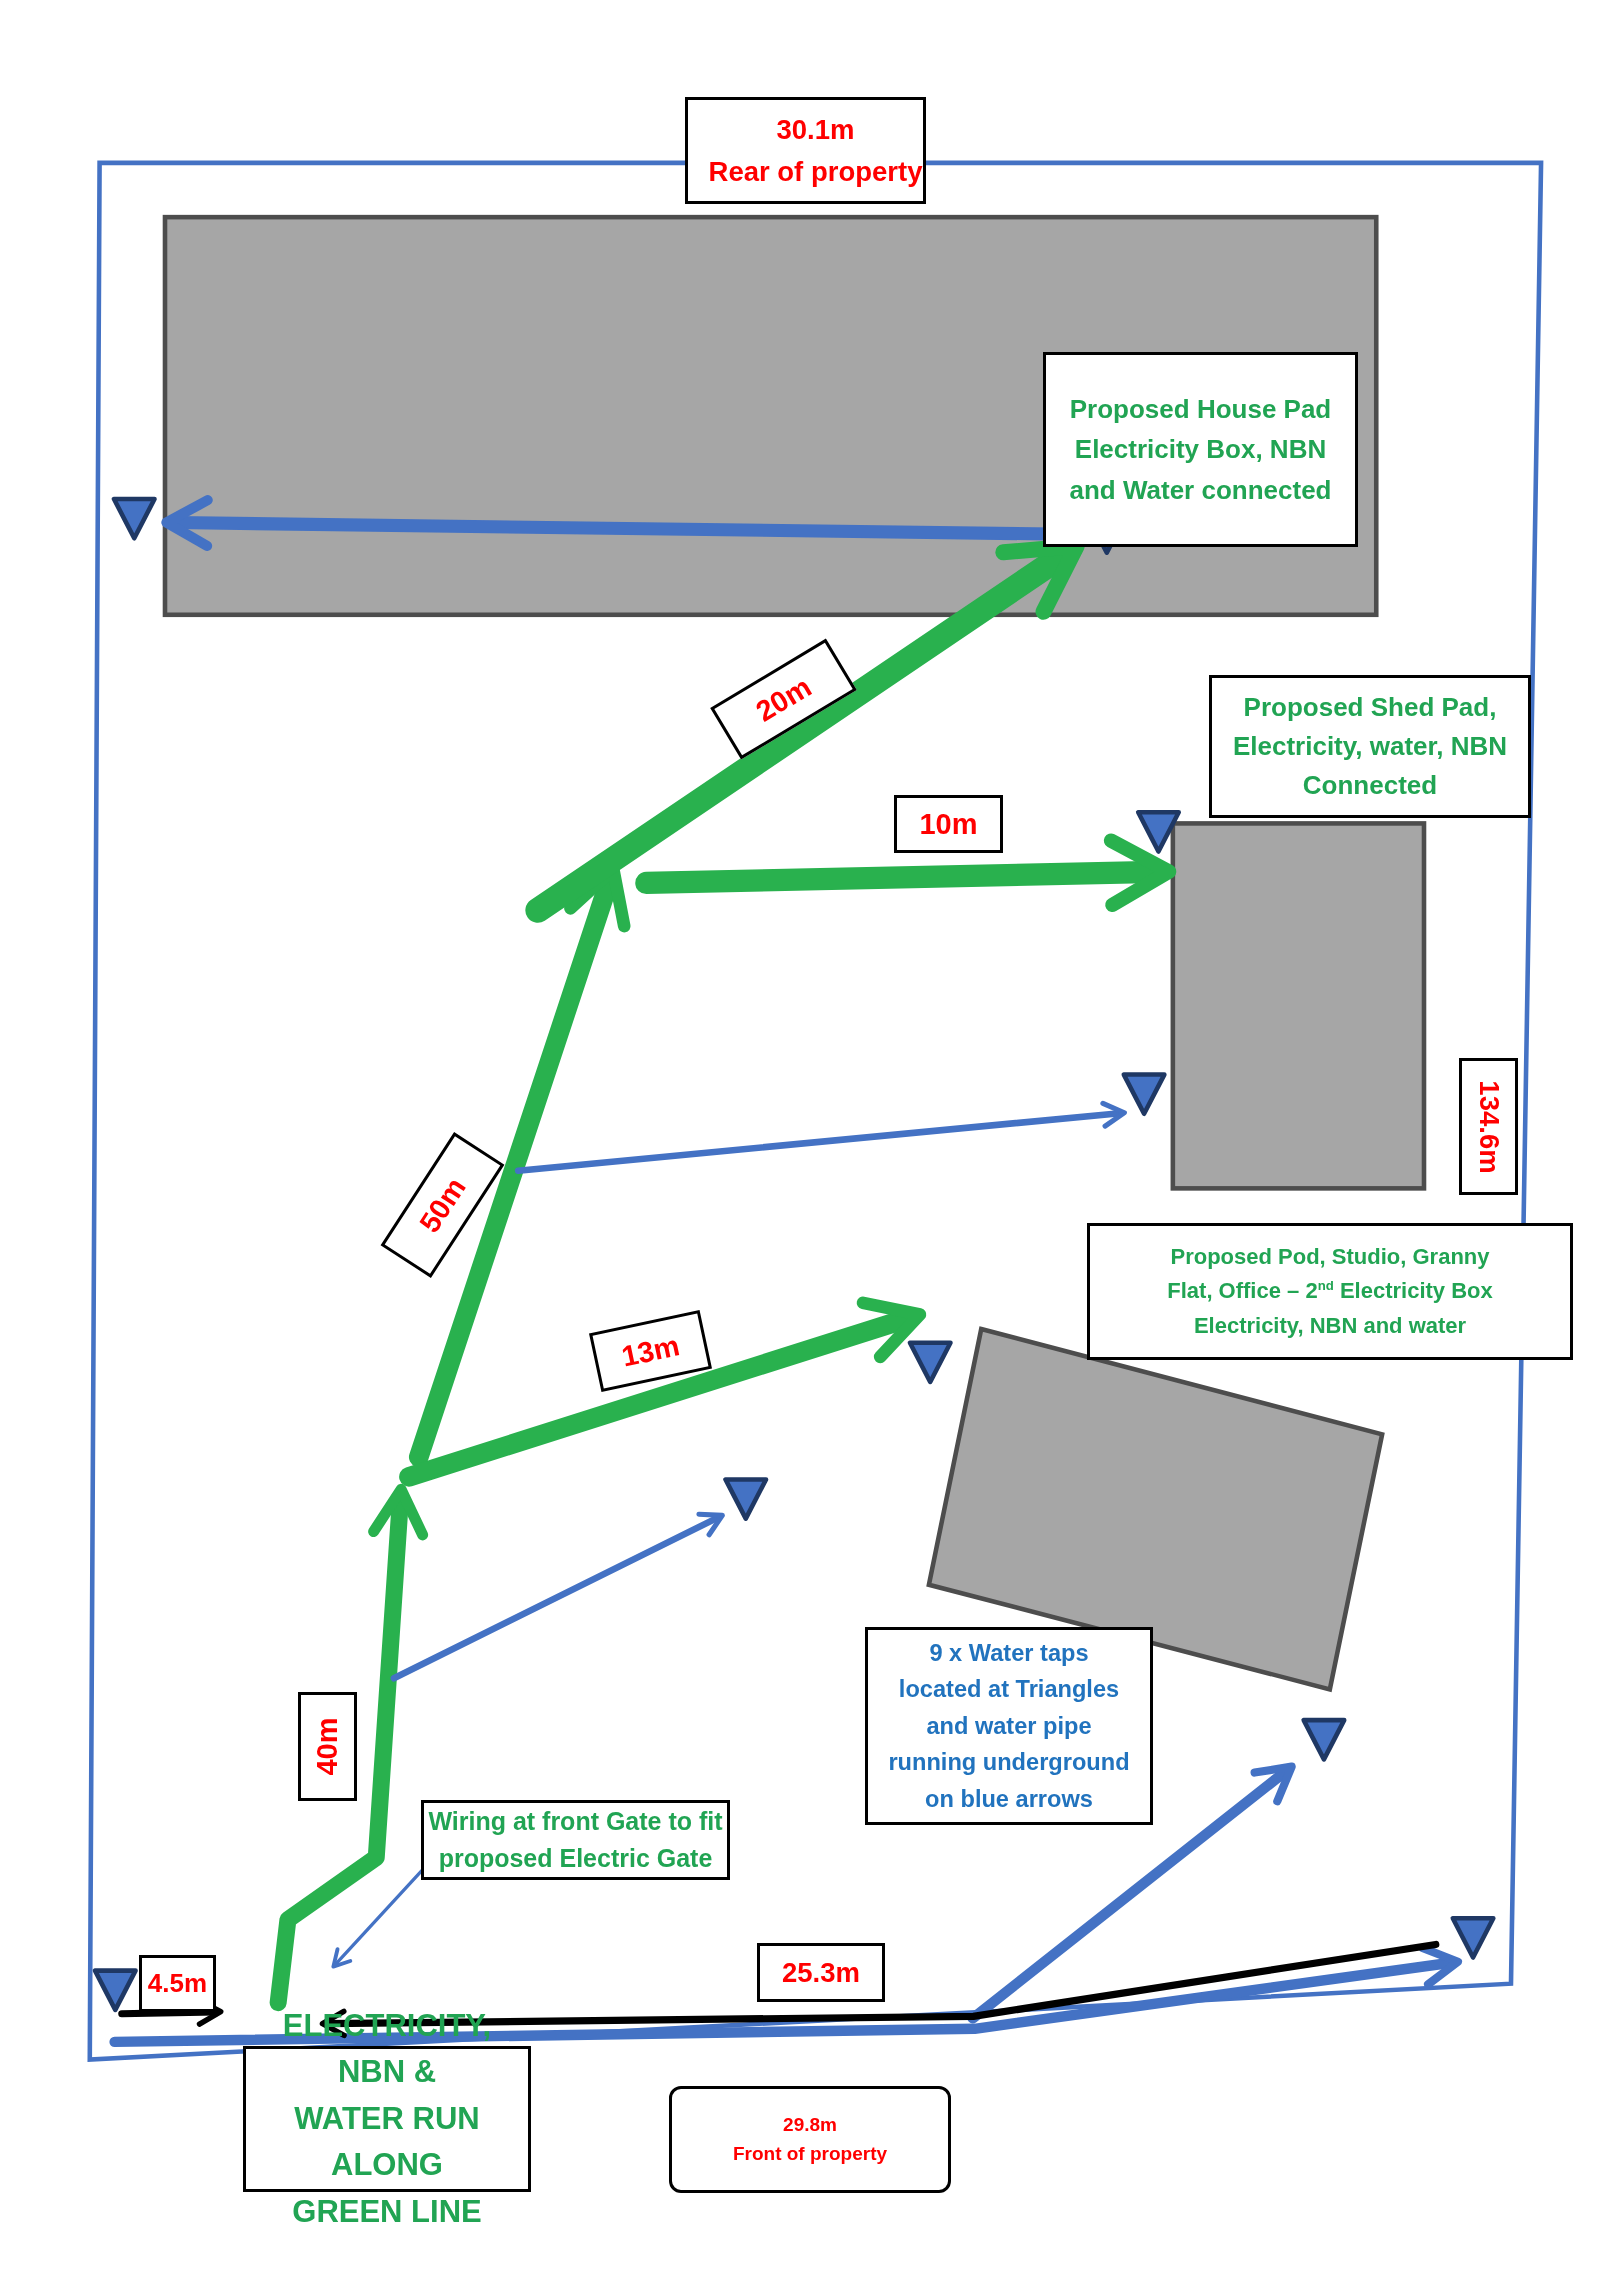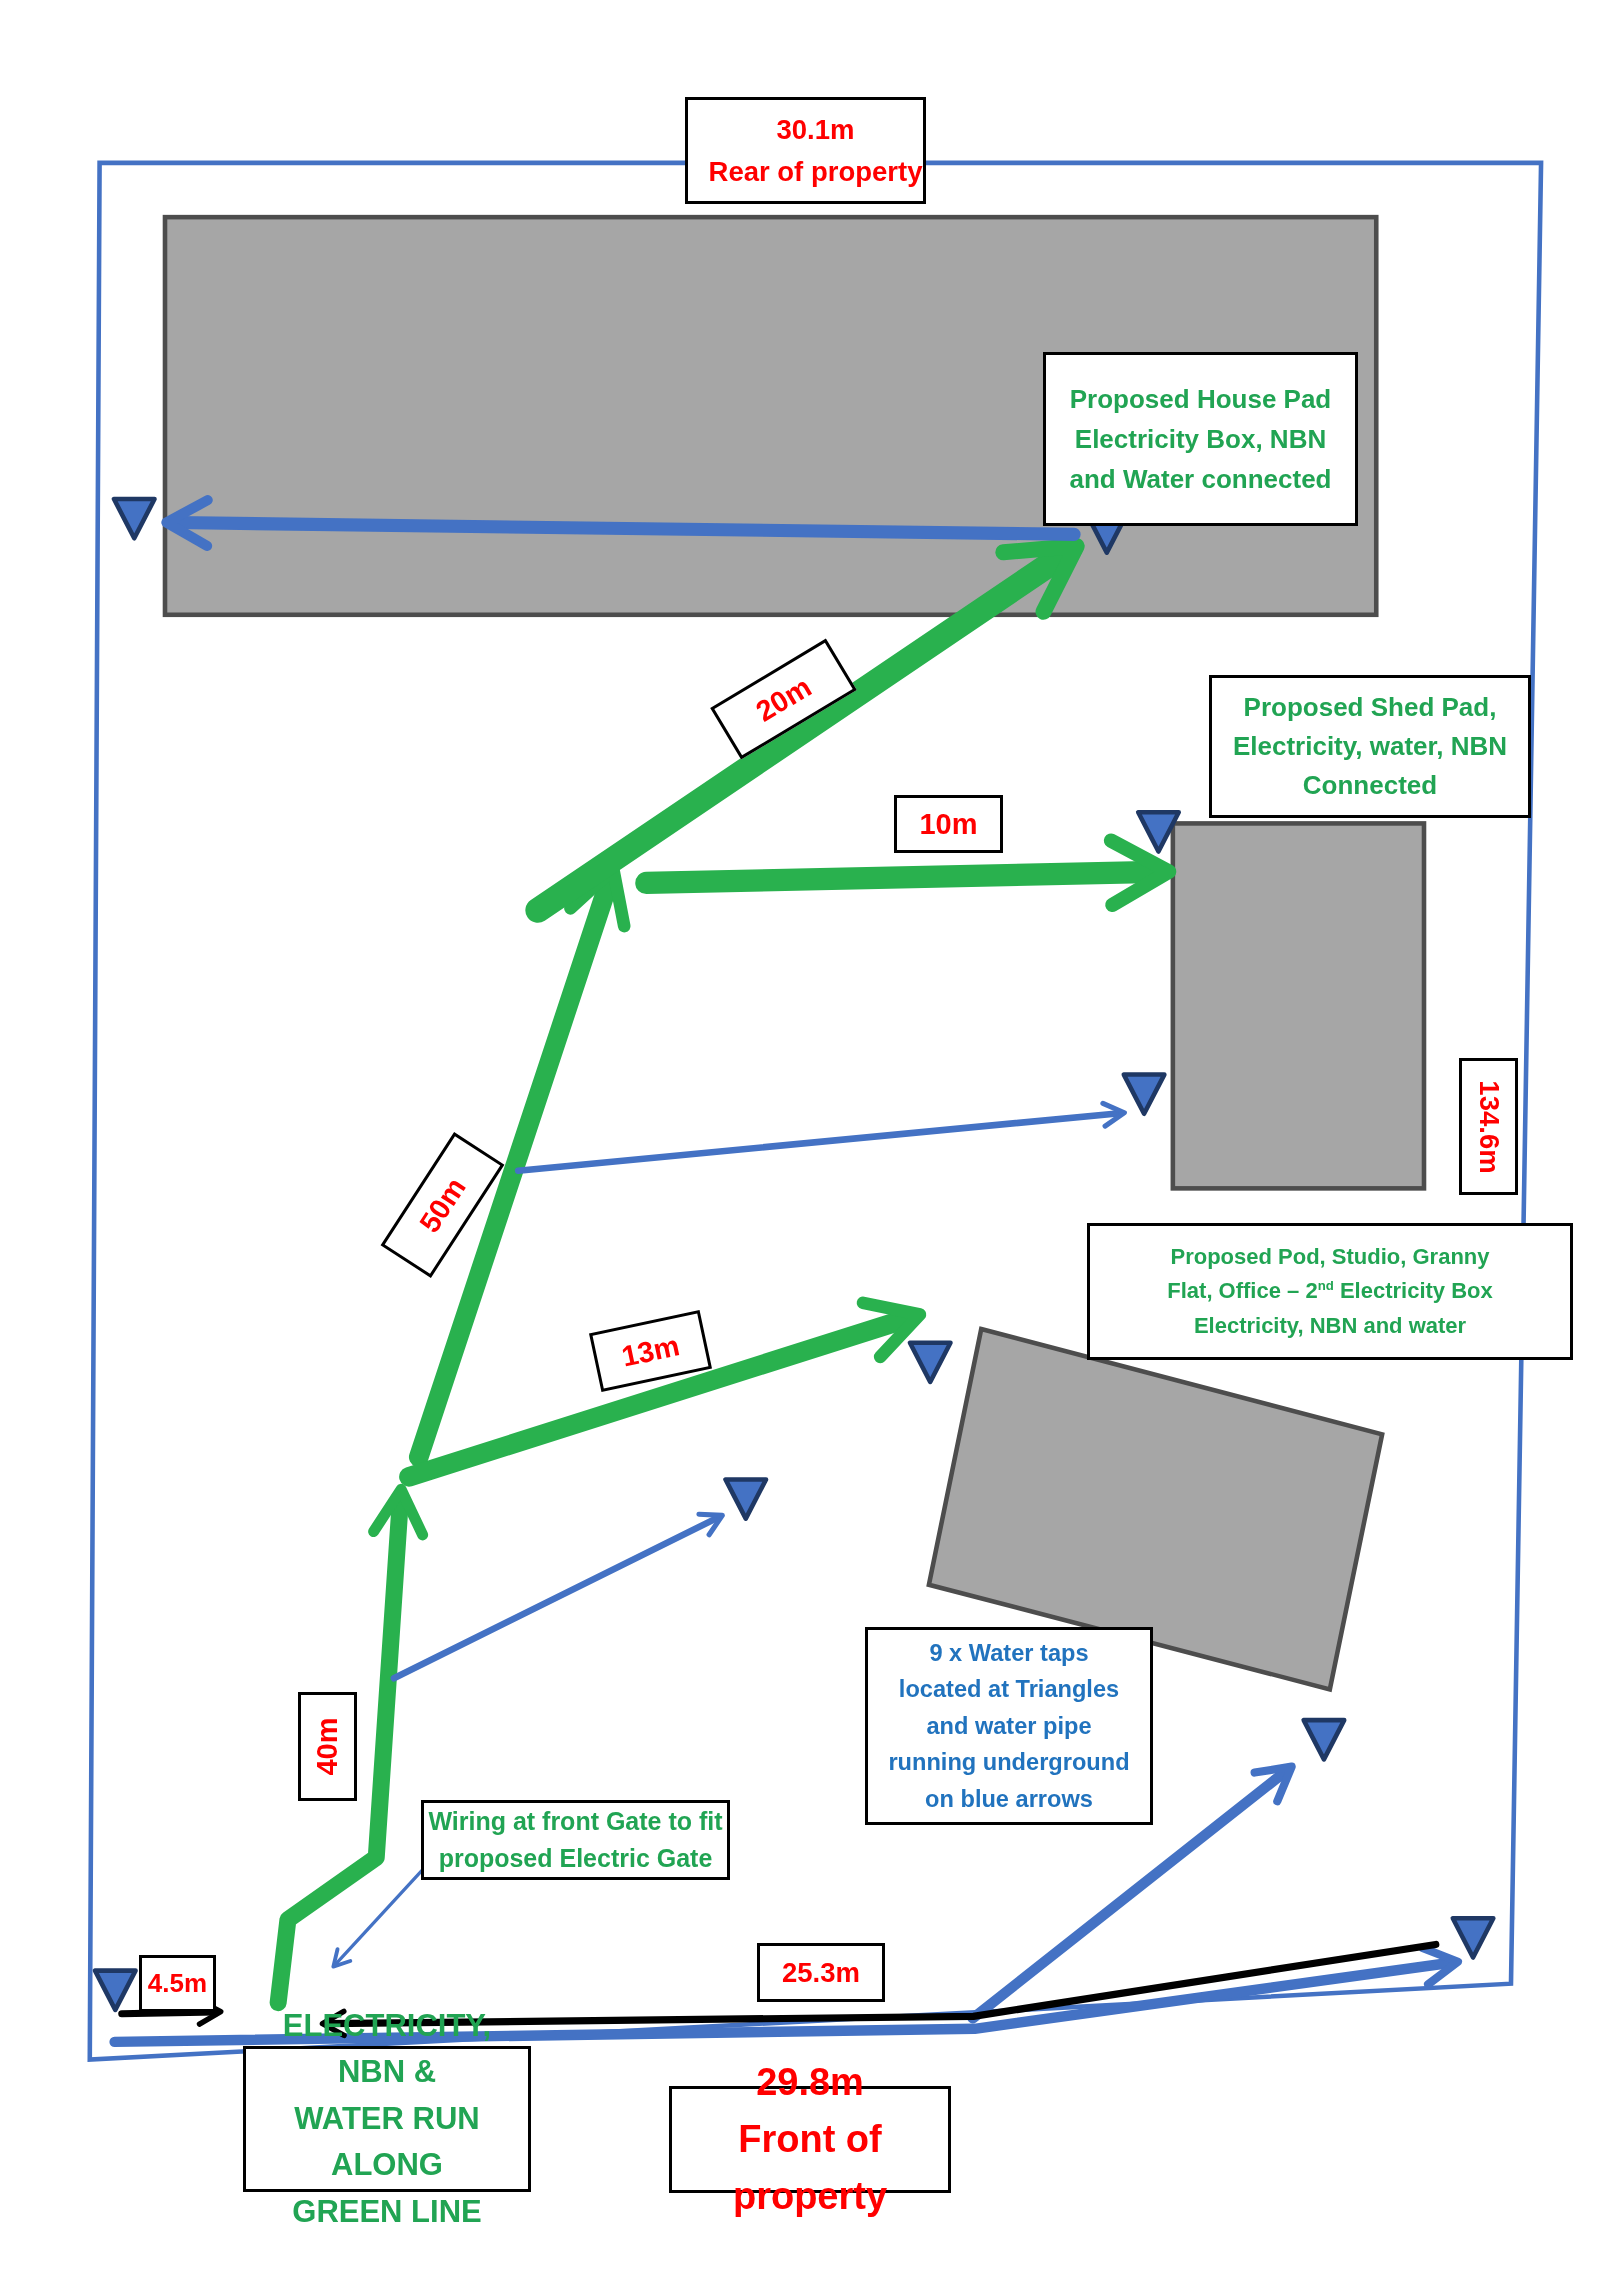--- a/index.html
+++ b/index.html
@@ -80,21 +80,21 @@
     <path class="tri" d="M1993,2630 L2055,2630 L2024,2690 Z"></path>
     <path class="tri" d="M145,3013 L207,3013 L176,3073 Z"></path>
     <path class="tri" d="M2221,2933 L2283,2933 L2252,2993 Z"></path>
   </svg>
 
   <div class="lbl red" style="left:685px;top:97px;width:241px;height:107px;font-size:27.5px;line-height:1.5;padding-left:20px;">
     <span>30.1m</span>
     <span>Rear of property</span>
   </div>
 
-  <div class="lbl greent" style="left:1043px;top:352px;width:315px;height:174px;font-size:26px;line-height:1.55;">
+  <div class="lbl greent" style="left:1043px;top:352px;width:315px;height:195px;font-size:26px;line-height:1.55;">
     <span>Proposed House Pad</span>
     <span>Electricity Box, NBN</span>
     <span>and Water connected</span>
   </div>
 
   <div class="lbl greent" style="left:1209px;top:675px;width:322px;height:143px;font-size:26px;line-height:1.5;">
     <span>Proposed Shed Pad,</span>
     <span>Electricity, water, NBN</span>
     <span>Connected</span>
   </div>
@@ -149,19 +149,19 @@
   <div class="lbl red" style="left:757px;top:1943px;width:128px;height:59px;font-size:27.5px;">
     <span>25.3m</span>
   </div>
 
   <div class="lbl greent" style="left:243px;top:2046px;width:288px;height:146px;font-size:31px;line-height:1.5;">
     <span>ELECTRICITY, NBN &amp;</span>
     <span>WATER RUN ALONG</span>
     <span>GREEN LINE</span>
   </div>
 
-  <div class="lbl red" style="left:669px;top:2086px;width:282px;height:107px;font-size:38px;line-height:1.5;">
+  <div class="lbl red" style="left:669px;top:2086px;width:282px;height:107px;font-size:19px;line-height:1.5;border-radius:12px;">
     <span>29.8m</span>
     <span>Front of property</span>
   </div>
 
 </div>
 
 
 </body></html>

